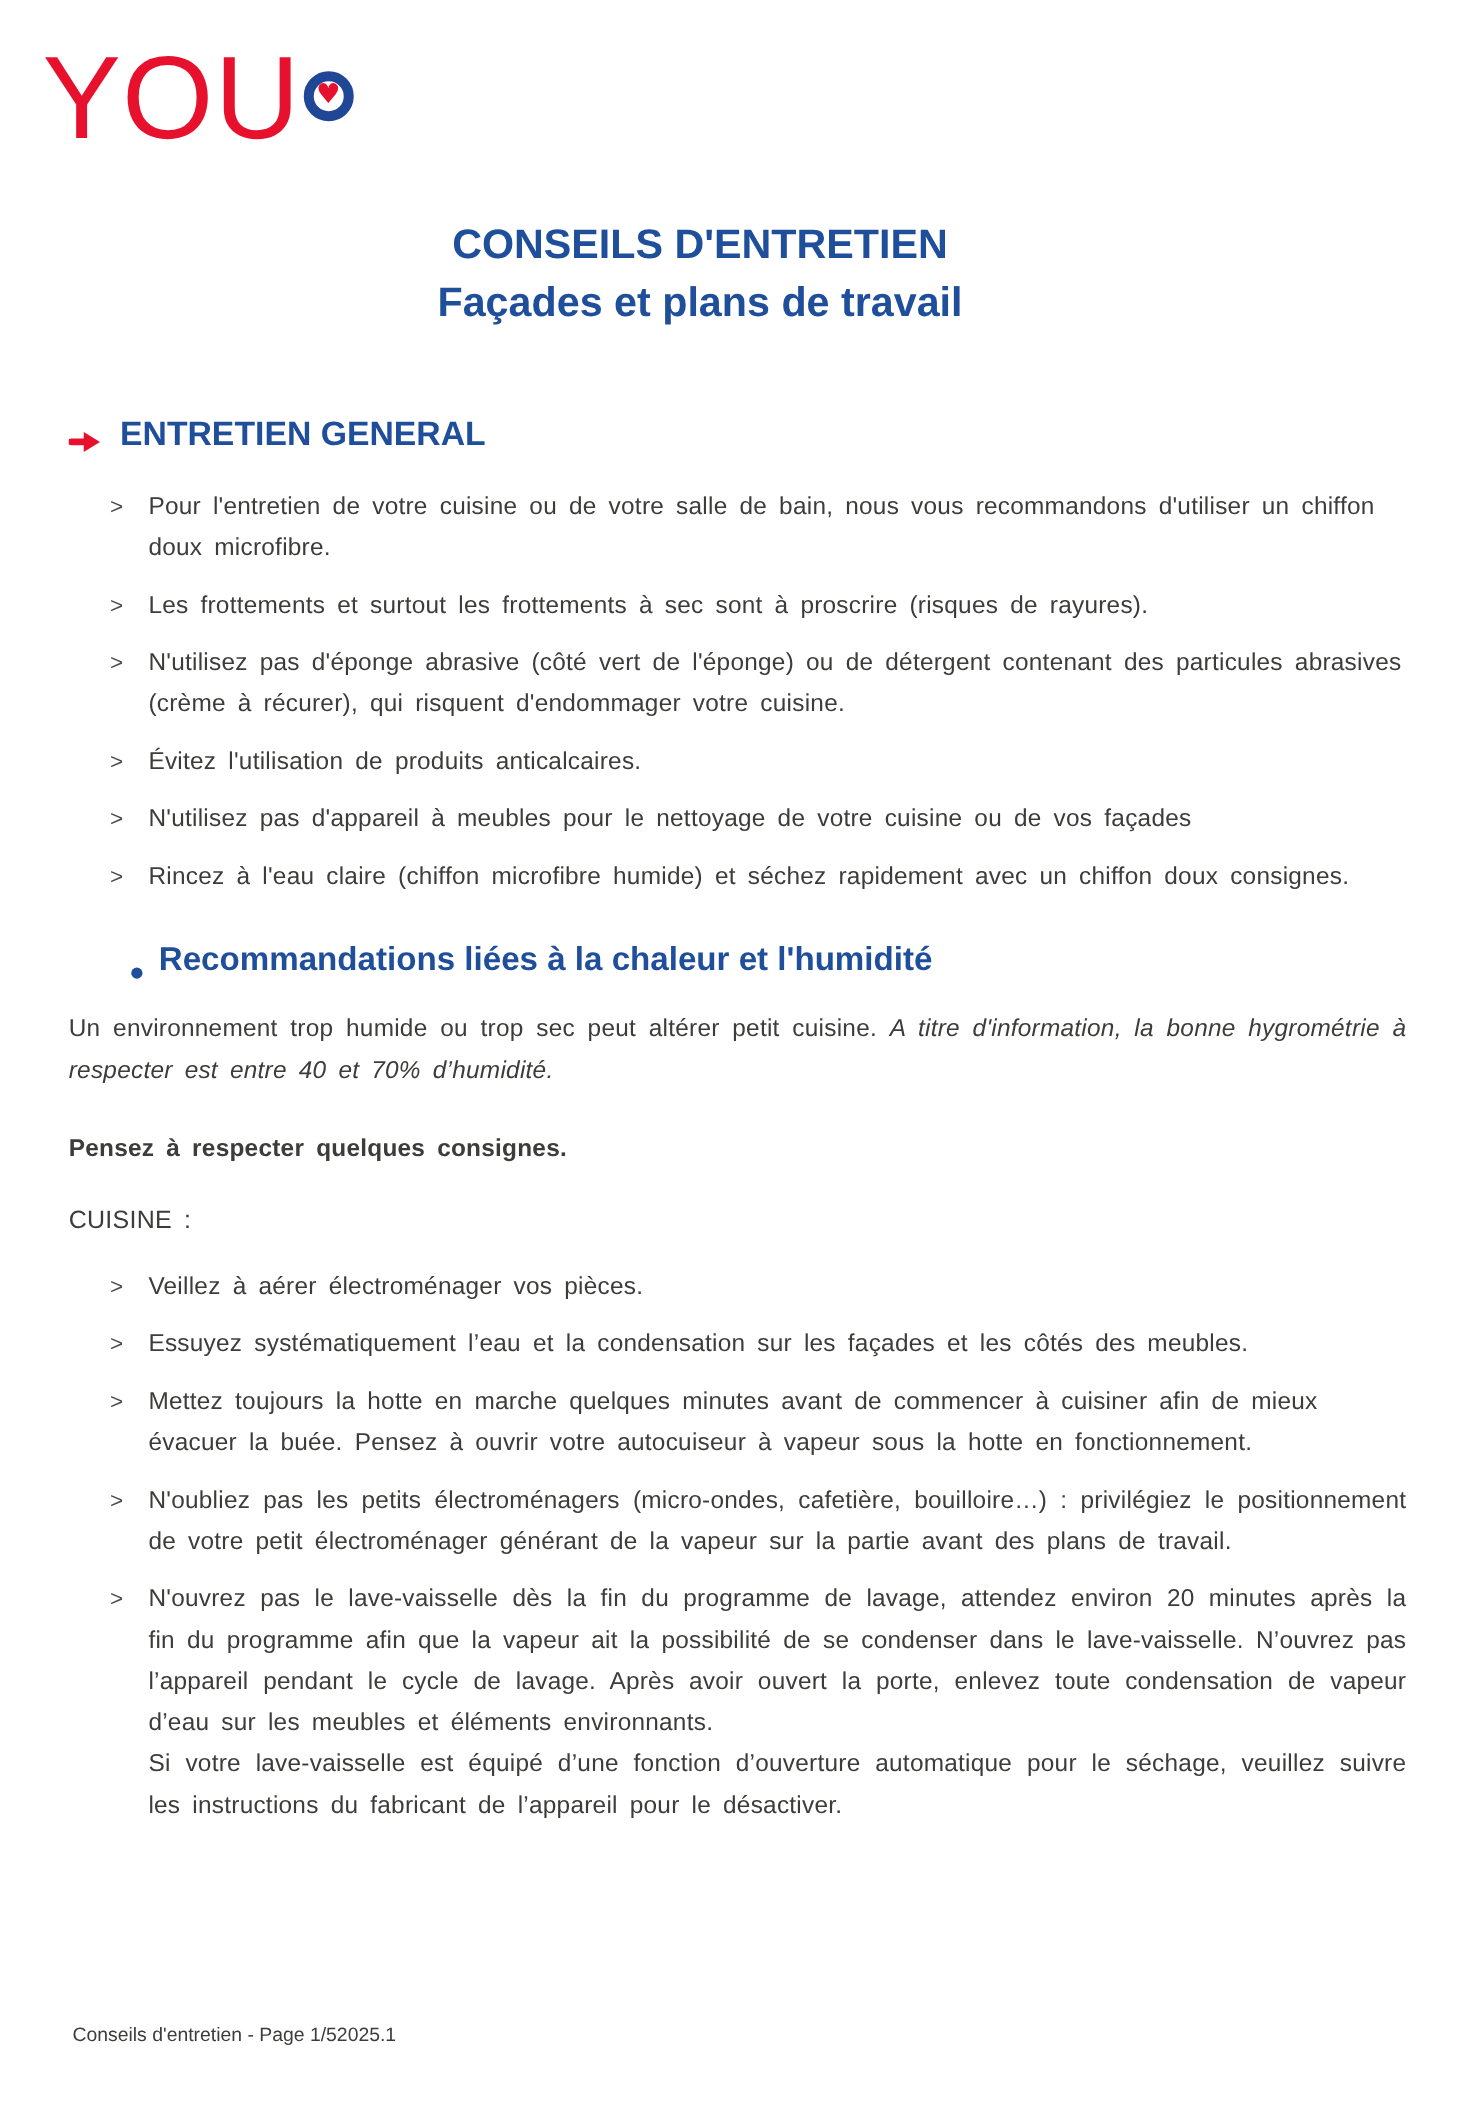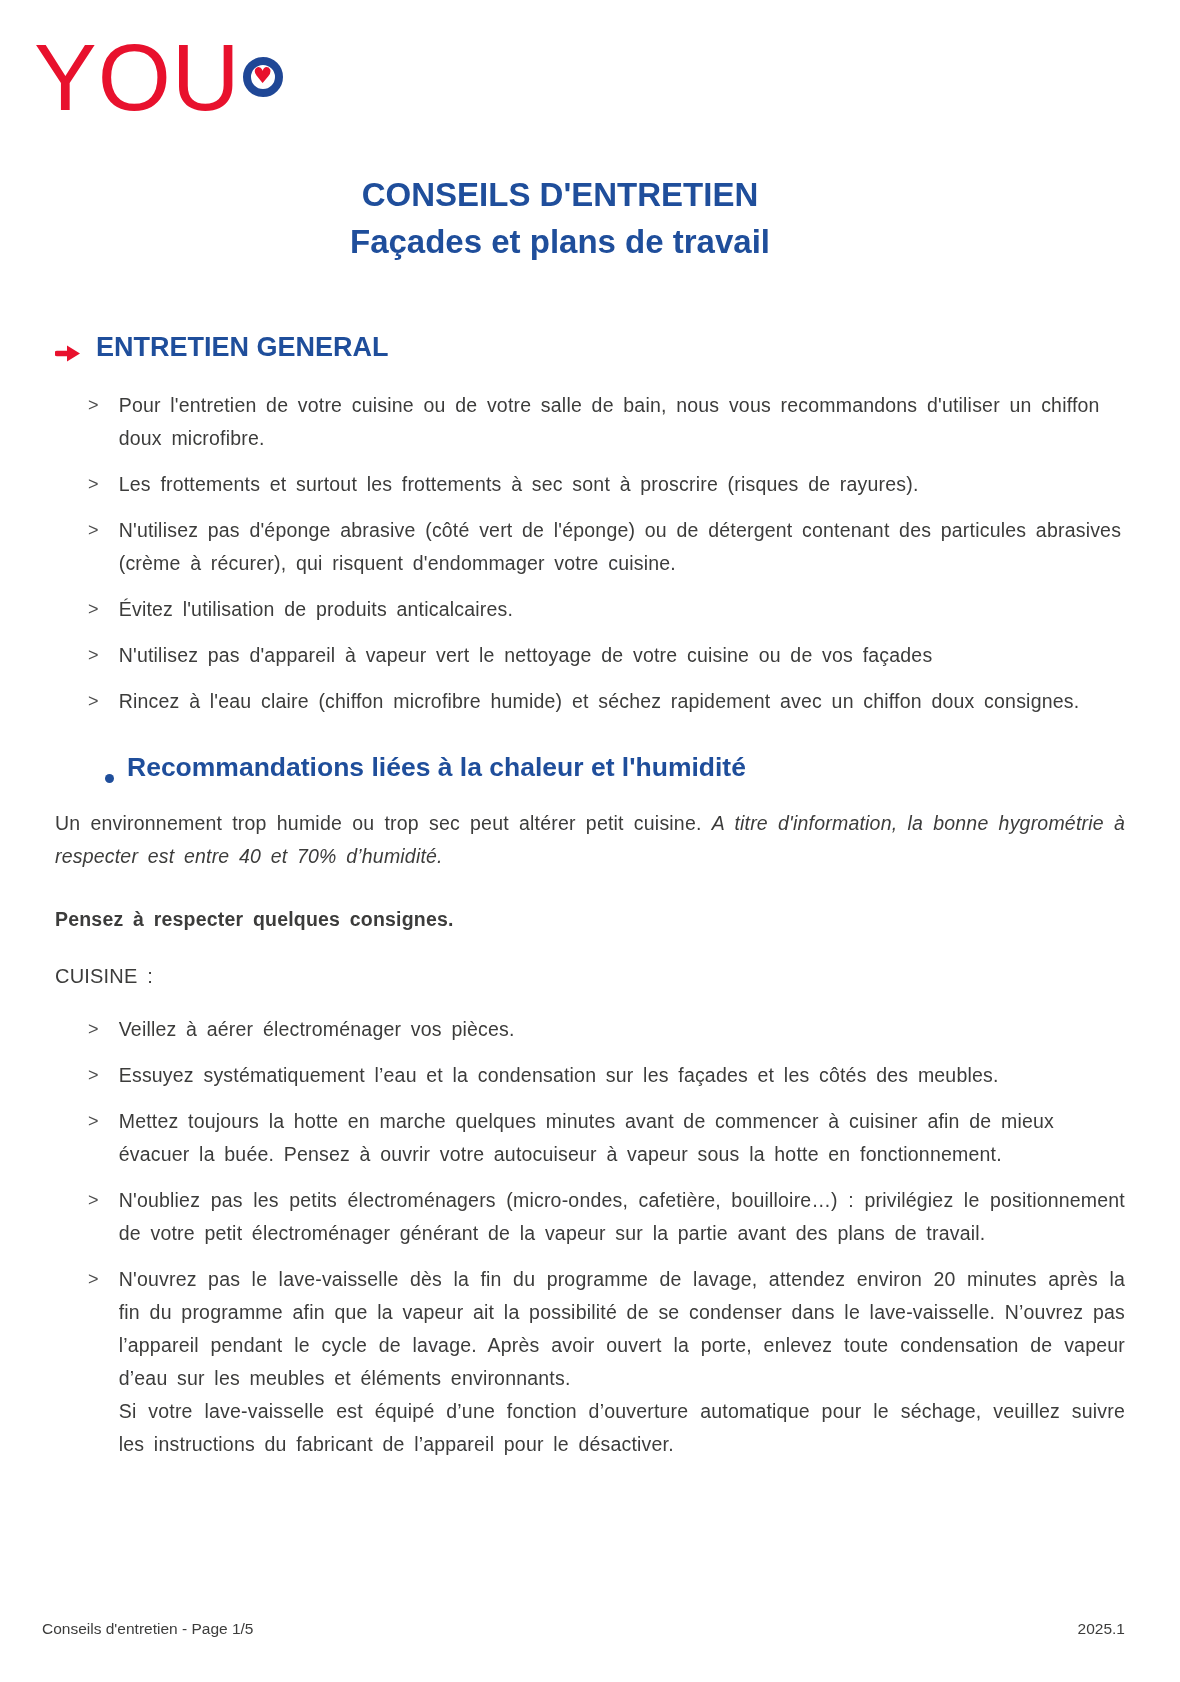--- a/index.html
+++ b/index.html
@@ -84,22 +84,22 @@
   
   .para { margin: 24px 55px 0 55px; }
   .para em { font-style: italic; }
   .bold-note { margin-top: 30px; font-weight: 700; }
   .cuisine-label { font-size: 20px; }
 
   ul.bullets.cuisine { margin-top: 20px; }
 
   
   .footer {
-    position: absolute; left: 42px; right: 55px; top: 1620px;
-    display: flex; justify-content: space-between;
+    position: absolute; left: 58px; right: 55px; top: 1620px;
+    display: flex; justify-content: flex-start;
     font-size: 15.5px; color: #3C3C3B;
   }
 </style>
 </head>
 <body>
 
 <div class="page">
 
   <div class="logo-row">
     <span class="logo-text">YOU</span>
@@ -135,21 +135,21 @@
     <li>
       <span class="marker">&gt;</span>
       <span class="btext">N'utilisez pas d'éponge abrasive (côté vert de l'éponge) ou de détergent contenant des particules abrasives (crème à récurer), qui risquent d'endommager votre cuisine.</span>
     </li>
     <li>
       <span class="marker">&gt;</span>
       <span class="btext">Évitez l'utilisation de produits anticalcaires.</span>
     </li>
     <li>
       <span class="marker">&gt;</span>
-      <span class="btext">N'utilisez pas d'appareil à vapeur vert le nettoyage de votre cuisine ou de vos façades</span>
+      <span class="btext">N'utilisez pas d'appareil à meubles pour le nettoyage de votre cuisine ou de vos façades</span>
     </li>
     <li>
       <span class="marker">&gt;</span>
       <span class="btext justify">Rincez à l'eau claire (chiffon microfibre humide) et séchez rapidement avec un chiffon doux consignes.</span>
     </li>
   </ul>
 
   <div class="sub-head">
     <span class="dot-icon"></span>
     <span>Recommandations liées à la chaleur et l'humidité</span>

